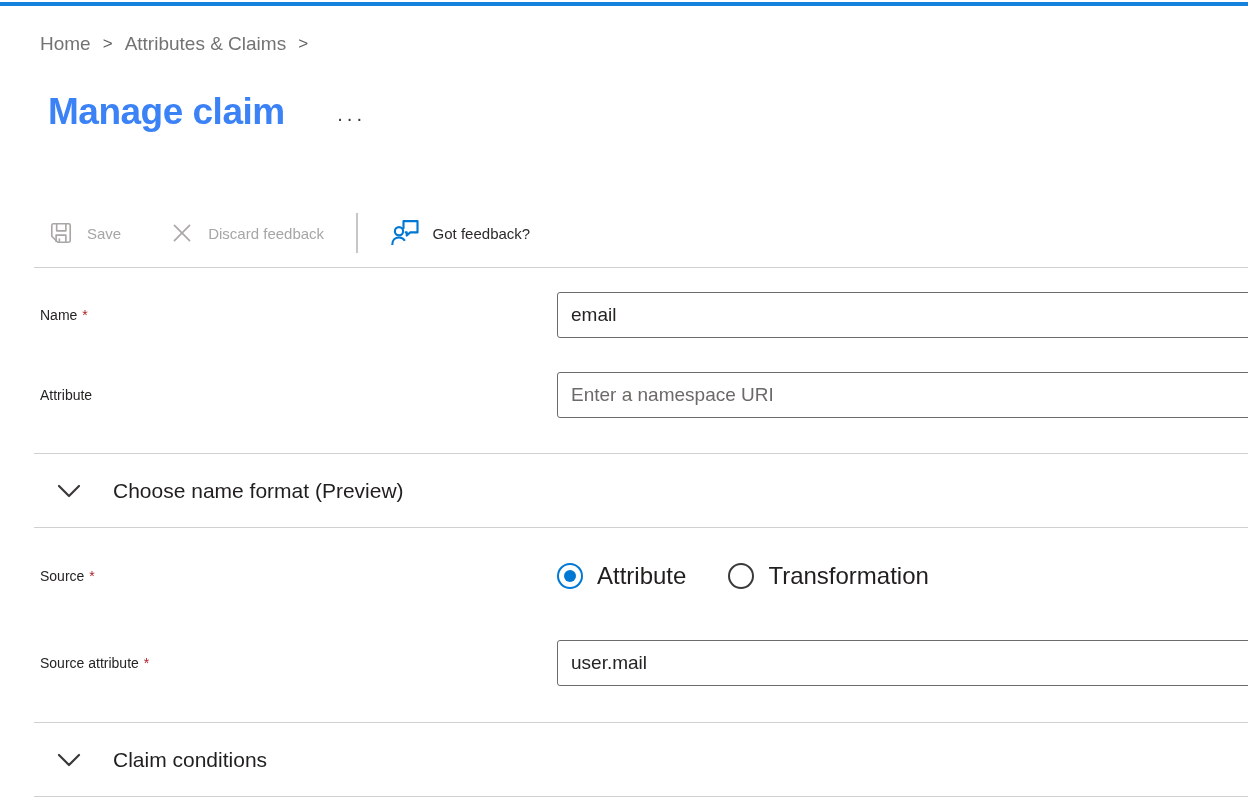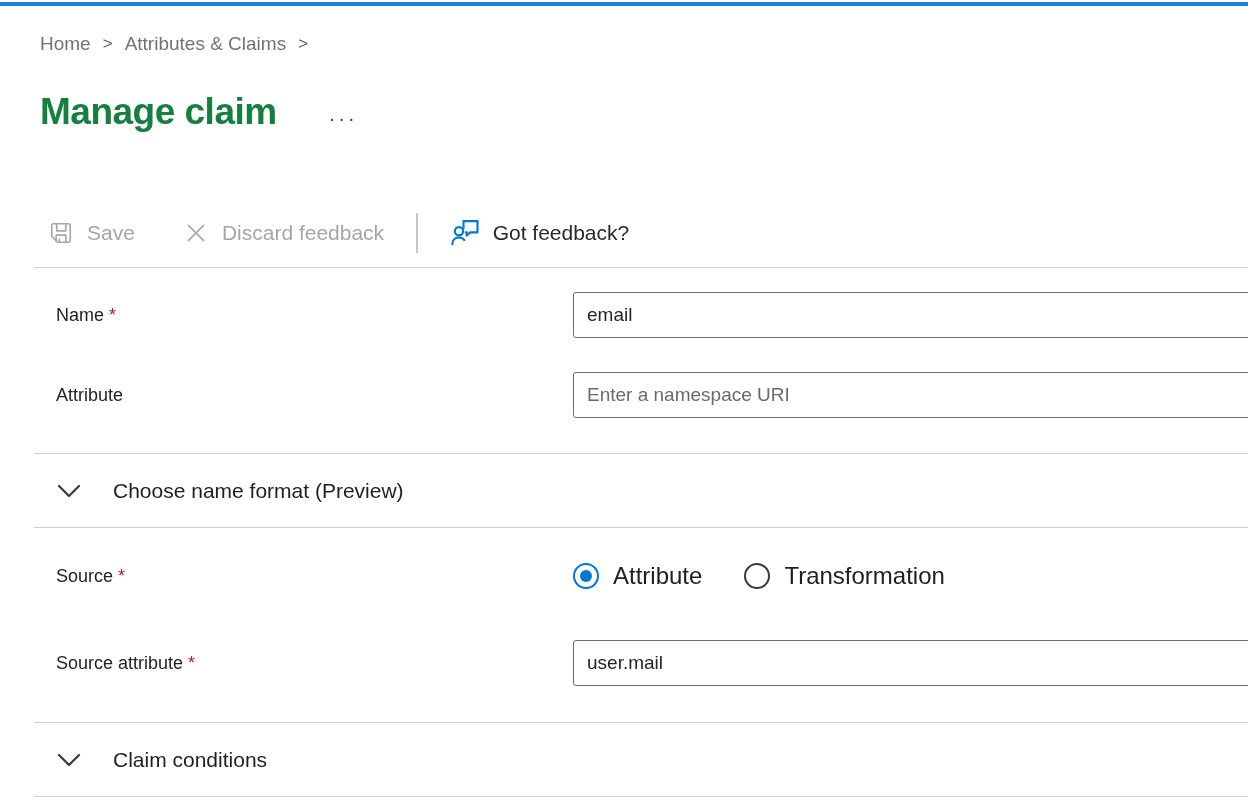--- a/index.html
+++ b/index.html
@@ -10,39 +10,39 @@
 
   .content { padding-left:40px; }
 
   
   .breadcrumb { margin-top:24px; font-size:19px; line-height:28px; display:flex; align-items:center; }
   .breadcrumb a { color:#737373; text-decoration:none; cursor:pointer; }
   .crumb-sep { color:#5f5e5c; font-size:17px; margin:0 12px; }
 
   
   .title-row { margin-top:30px; height:48px; display:flex; align-items:center; }
-  .page-title { font-size:37px; font-weight:700; color:#15803d; letter-spacing:-0.5px; }
+  .page-title { font-size:37px; font-weight:700; color:#3b82f6; letter-spacing:-0.5px;margin-left:8px; }
   .title-menu { margin-left:52px; color:#3b3a39; font-size:20px; letter-spacing:3px;
     transform:translateY(6px); cursor:pointer; }
 
   
   .toolbar { margin-top:76px; height:42px; display:flex; align-items:center; padding-left:8px; }
-  .cmd { display:flex; align-items:center; gap:13px; font-size:21px; cursor:pointer; background:none; border:none;
+  .cmd { display:flex; align-items:center; gap:13px; font-size:15px; cursor:pointer; background:none; border:none;
     font-family:"Liberation Sans", sans-serif; }
   .cmd.disabled { color:#a6a6a6; }
   .cmd.enabled { color:#2b2a29; }
   .cmd + .cmd { margin-left:48px; }
   .vdiv { width:1.5px; height:40px; background:#c8c6c4; margin:0 32px; }
 
   .hr { height:1px; background:#d2d0ce; margin-left:34px; }
   .hr-toolbar { margin-top:13px; }
 
   
   .form-row { display:flex; align-items:center; }
-  .form-label { width:517px; font-size:18px; color:#252423; flex:none;margin-left:16px; }
+  .form-label { width:517px; font-size:14px; color:#252423; flex:none; }
   .req { color:#ad1f26; margin-left:5px; }
   .txt-input { flex:1; height:46px; border:1.5px solid #6e6c6a; border-radius:3px;
     font-size:19px; font-family:"Liberation Sans", sans-serif; color:#252423;
     padding:0 13px; margin-right:-4px; outline:none; }
   .txt-input::placeholder { color:#6b6a68; opacity:1; }
 
   .row-name { margin-top:24px; }
   .row-namespace { margin-top:34px; }
   .hr-after-inputs { margin-top:35px; }
 

